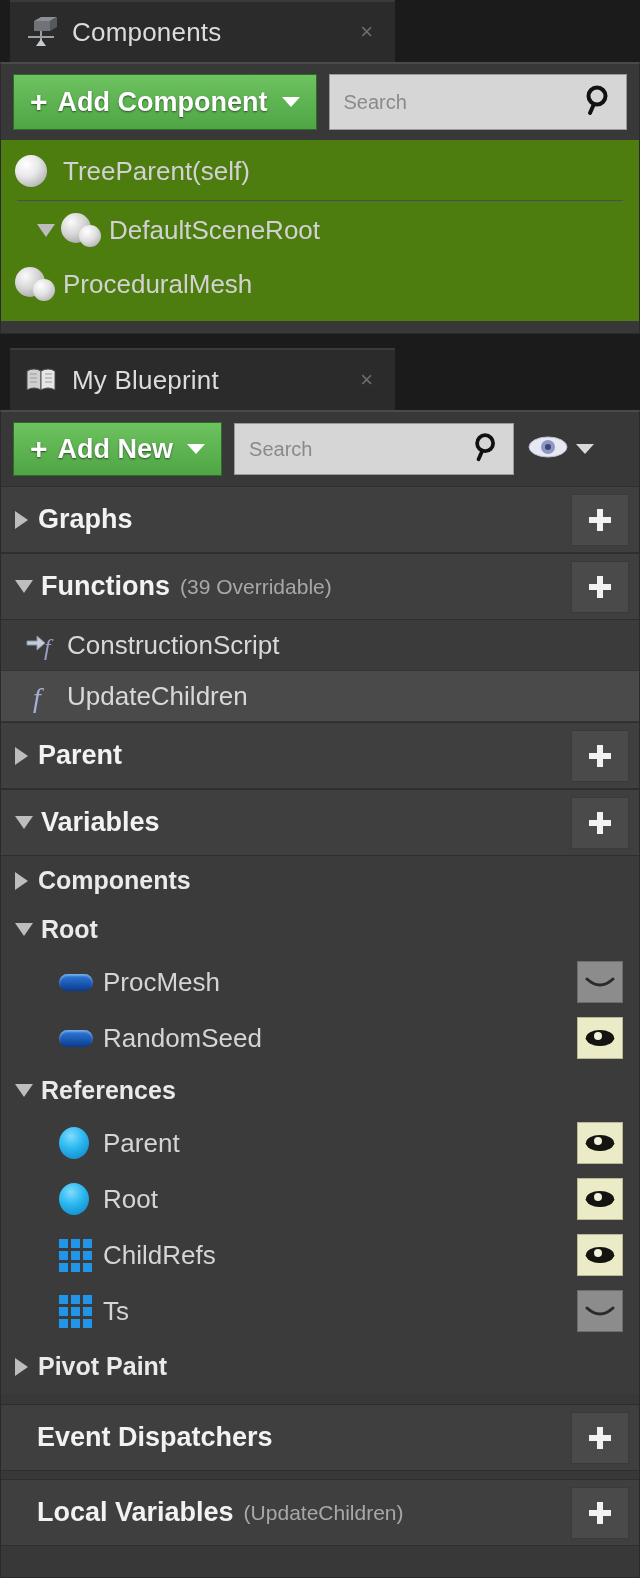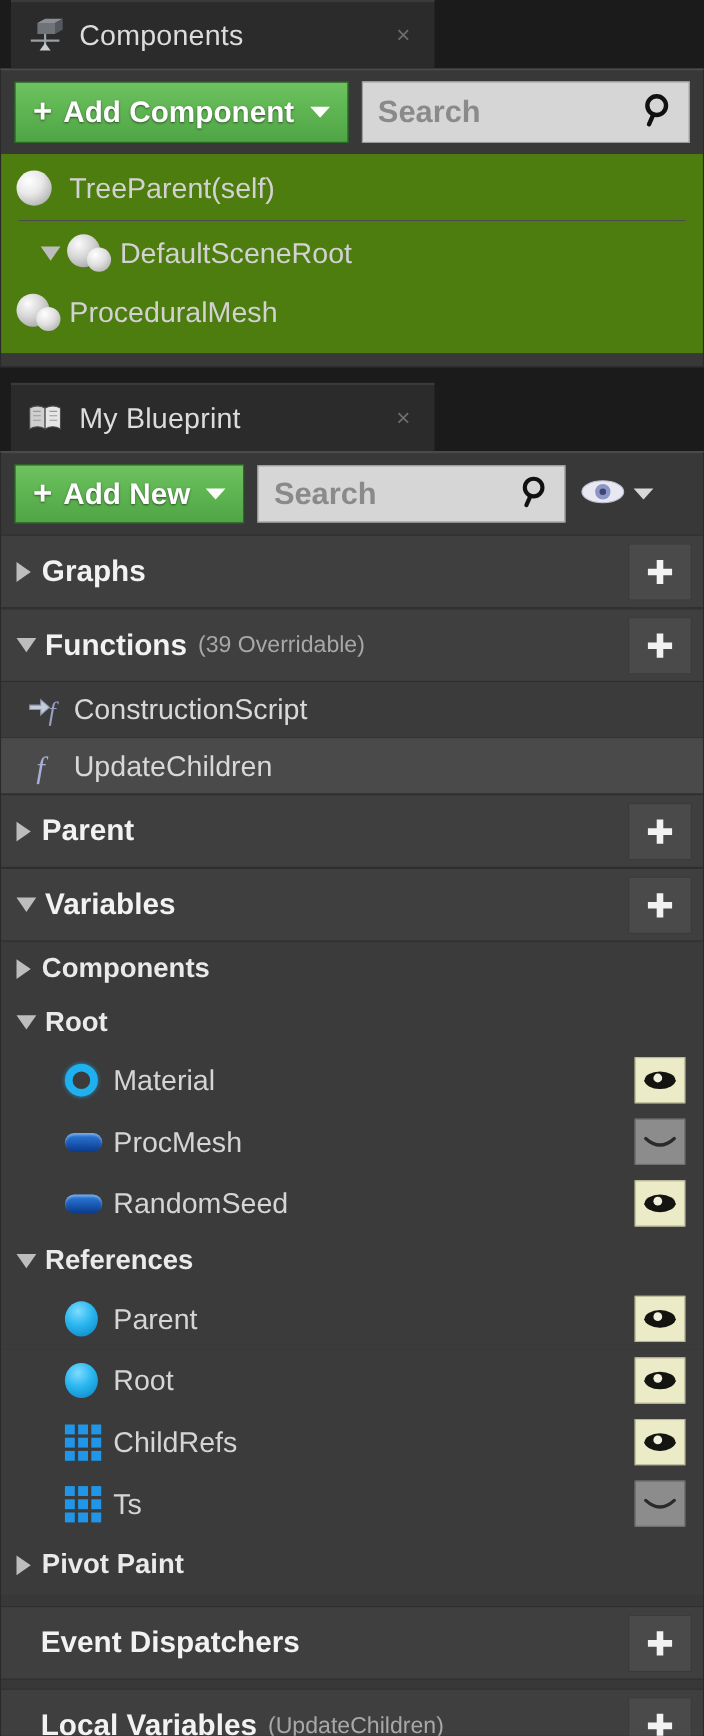--- a/index.html
+++ b/index.html
@@ -65,21 +65,21 @@
   }
 
   .searchbox {
     flex:1;
     background:#d6d6d6;
     border:1px solid #9a9a9a;
     display:flex; align-items:center;
     padding:0 10px 0 14px;
     position:relative;
   }
-  .searchbox .ph { color:#8a8a8a; font-size:28px; flex:1;font-weight:bold; }
+  .searchbox .ph { color:#8a8a8a; font-size:20px; flex:1; }
   .mag { flex:none; }
 
   .eye-dd { display:flex; align-items:center; gap:6px; flex:none; padding-right:4px; }
   .eye-dd .caret {
     width:0;height:0;border-left:9px solid transparent;border-right:9px solid transparent;
     border-top:10px solid #d8d8d8;
   }
 
   
   .tree { background:#4d7c0f; padding:4px 0 10px 0; }
@@ -363,33 +363,20 @@
     <div class="cat-row">
       <span class="disc-tri"></span>
       <span style="margin-left:10px;">Components</span>
     </div>
 
     <div class="cat-row">
       <span class="disc-tri open"></span>
       <span style="margin-left:8px;">Root</span>
     </div>
 
-    <div class="var-row">
-      <span class="var-icon">
-          <i class="ring"></i>
-        </span>
-      <span>Material</span>
-      <span class="eyebox on">
-        <svg width="34" height="24" viewBox="0 0 34 24">
-          <ellipse cx="17" cy="12" rx="14" ry="8" fill="#141410"></ellipse>
-          <circle cx="15" cy="10" r="4" fill="#f0f0dc"></circle>
-          <path d="M3 12 Q17 25 31 12" fill="none" stroke="#141410" stroke-width="2"></path>
-        </svg>
-      </span>
-    </div>
 
     <div class="var-row">
       <span class="var-icon">
           <i class="pill"></i>
         </span>
       <span>ProcMesh</span>
       <span class="eyebox off">
         <svg width="34" height="22" viewBox="0 0 34 22">
           <path d="M4 8 Q17 20 30 8" fill="none" stroke="#2a2a2a" stroke-width="3" stroke-linecap="round"></path>
         </svg>

